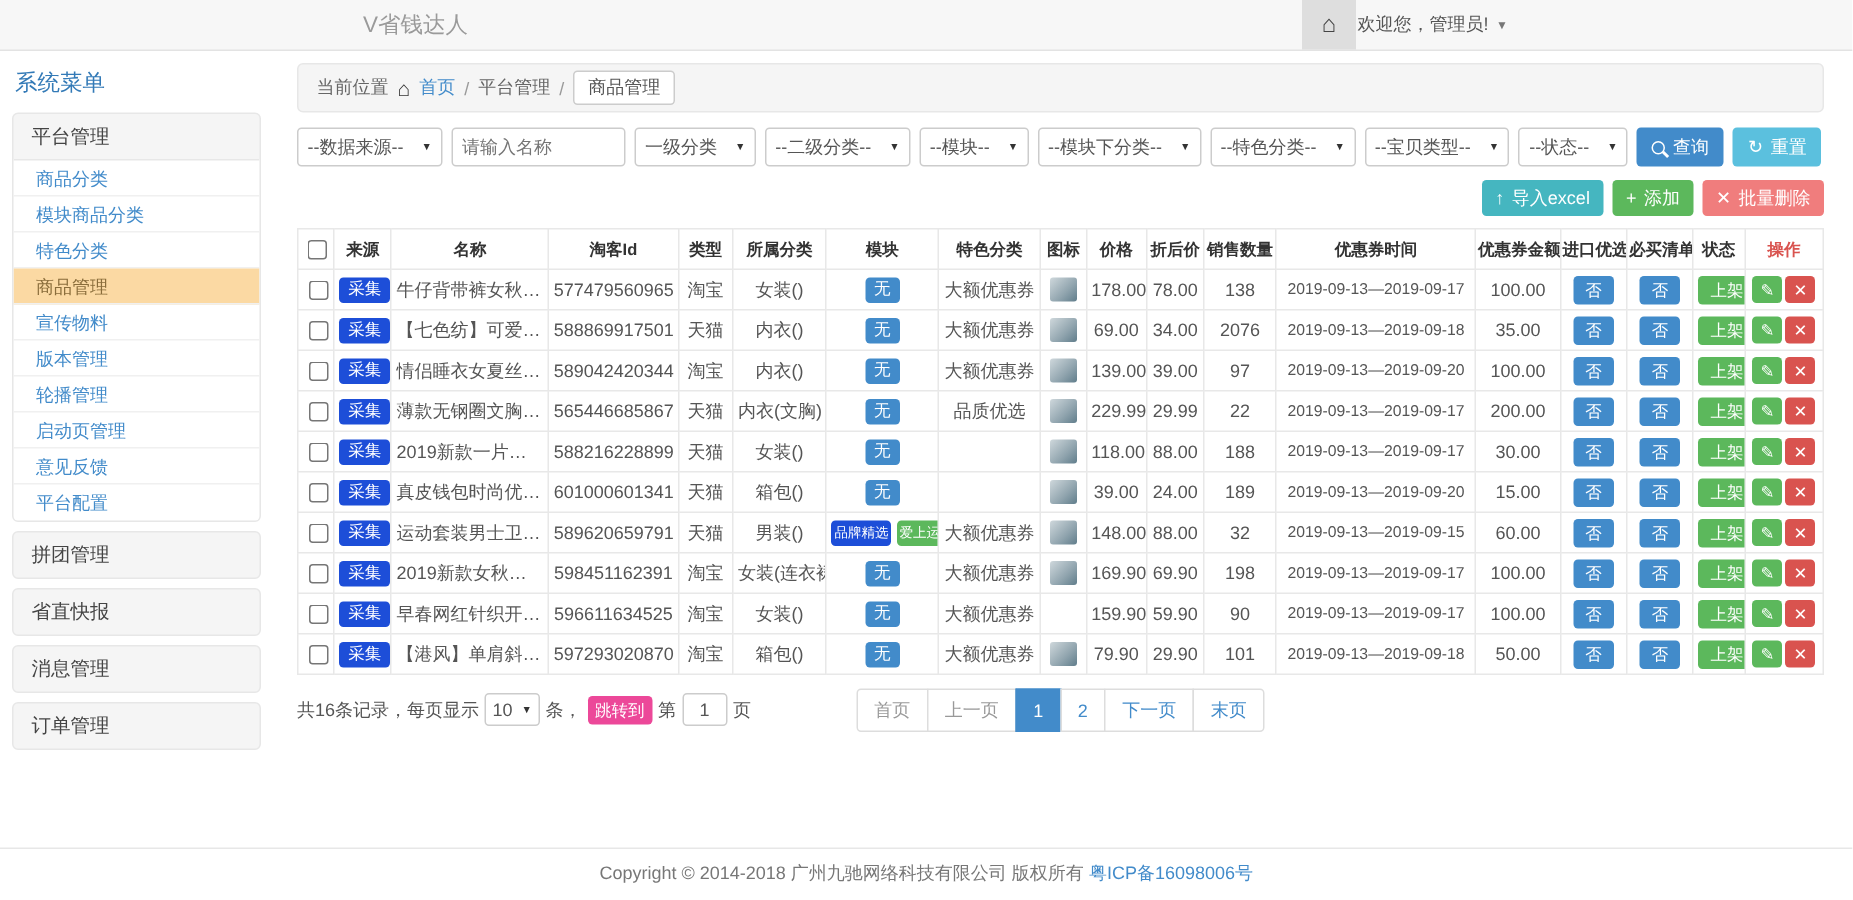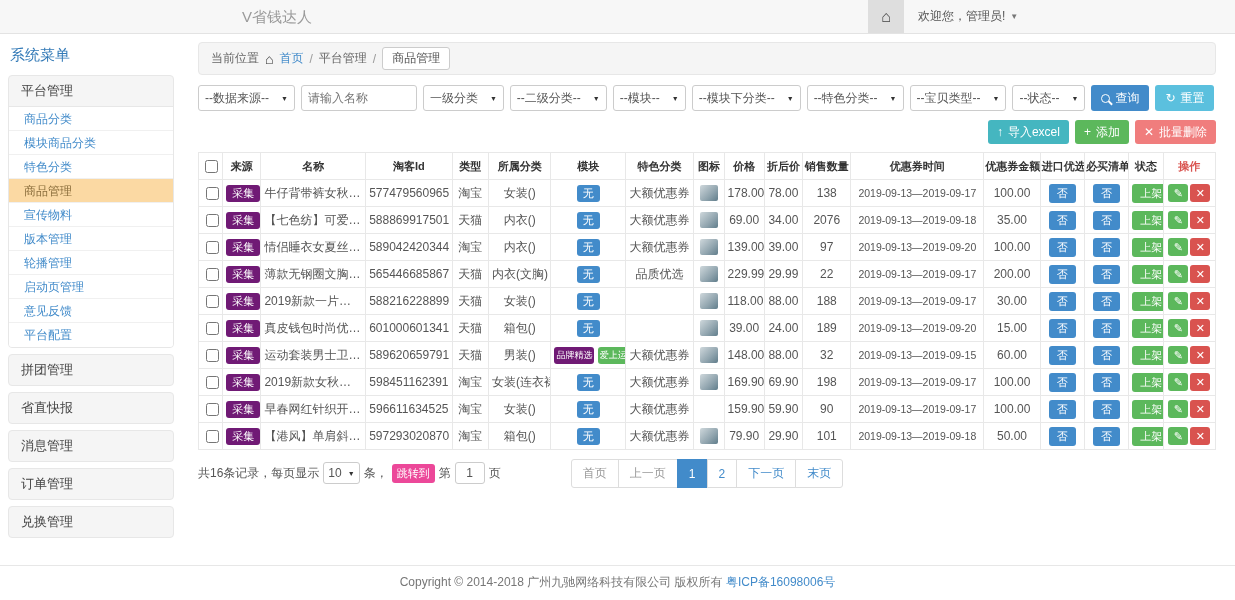--- a/index.html
+++ b/index.html
@@ -8,21 +8,21 @@
     width:1235px; height:600px; overflow:hidden; position:relative;
     background:#fff; color:#555;
     font-family:"Liberation Sans","DejaVu Sans",sans-serif; font-size:12px;
   }
   
   .topbar { height:34px; background:#f7f7f7; border-bottom:1px solid #e3e3e3; position:relative; }
   .brand { position:absolute; left:242px; top:0; line-height:34px; color:#9a9a9a; font-size:15px; }
   .top-right { position:absolute; left:868px; top:0; height:33px; display:flex; align-items:stretch; }
   .home-btn { width:36px; background:#dedede; display:flex; align-items:center; justify-content:center;
               color:#444; font-size:16px; cursor:pointer; }
-  .welcome { display:flex; align-items:center; gap:5px; padding:0 14px; color:#555; cursor:pointer; }
+  .welcome { display:flex; align-items:center; gap:5px; padding:0 1px; color:#555; cursor:pointer; }
   .welcome .caret { font-size:8px; color:#777; }
   
   .layout { display:flex; padding:8px 10px 0 8px; height:541px; overflow:hidden; }
   .sidebar { width:166px; flex:none; }
   .sidebar-title { color:#337ab7; font-size:15px; margin:4px 0 10px 2px; }
   .panel { border:1px solid #e7e7e7; border-radius:4px; margin-bottom:6px; overflow:hidden; background:#f5f5f5; }
   .panel-head { height:30px; line-height:30px; padding-left:12px; color:#444; font-size:13px; cursor:pointer; }
   .panel-list { background:#fff; border-top:1px solid #e7e7e7; }
   .panel-sub { height:24px; line-height:24px; padding-left:15px; color:#428bca; font-size:12px;
                border-bottom:1px solid #f0f0f0; cursor:pointer; }
@@ -58,21 +58,21 @@
   .actions { display:flex; justify-content:flex-end; gap:6px; margin-bottom:8px; }
   
   table { width:100%; border-collapse:collapse; table-layout:fixed; background:#fff; }
   th,td { border:1px solid #e8e8e8; text-align:center; overflow:hidden; }
   th { height:27px; font-weight:bold; color:#333; font-size:11px; padding:2px 1px; white-space:nowrap; }
   th.op-head { color:#d9534f; }
   td { height:27px; color:#555; font-size:12px; padding:2px 3px; white-space:nowrap; }
   td.name-cell { text-align:left; text-overflow:ellipsis; }
   td.time-cell { font-size:10.5px; }
   .tag { display:inline-block; padding:1px 6px; border-radius:3px; color:#fff; font-size:11px; line-height:15px; }
-  .tag-orange { background:#701a75; }
+  .tag-orange { background:#1d4ed8; }
   .tag-blue { background:#428bca; }
   .tag-green { background:#5cb85c; }
   .tag.tiny { font-size:9px; padding:1px 2px; }
   .mini-btn { display:inline-block; padding:2px 8px; border-radius:3px; color:#fff; font-size:11px; cursor:pointer; }
   .thumb { width:18px; height:16px; margin:0 auto; border-radius:2px;
            background:linear-gradient(135deg,#cfd8dc 0%,#90a4ae 60%,#607d8b 100%); }
   .op-btn { width:20px; height:18px; border:none; border-radius:3px; color:#fff; display:inline-flex;
             align-items:center; justify-content:center; font-size:11px; cursor:pointer; margin:0 1px; padding:0; }
   .op-edit { background:#5cb85c; }
   .op-del { background:#d9534f; }
@@ -137,23 +137,20 @@
           <div class="panel-head">拼团管理</div>
         </div>
         <div class="panel">
           <div class="panel-head">省直快报</div>
         </div>
         <div class="panel">
           <div class="panel-head">消息管理</div>
         </div>
         <div class="panel">
           <div class="panel-head">订单管理</div>
-        </div>
-        <div class="panel">
-          <div class="panel-head">兑换管理</div>
         </div>
       </div>
   </div>
 
   <div class="main">
     <div class="breadcrumb">
       <span>当前位置</span>
       <span class="home-ico">⌂</span>
       <span class="lnk">首页</span>
       <span class="sep">/</span>

